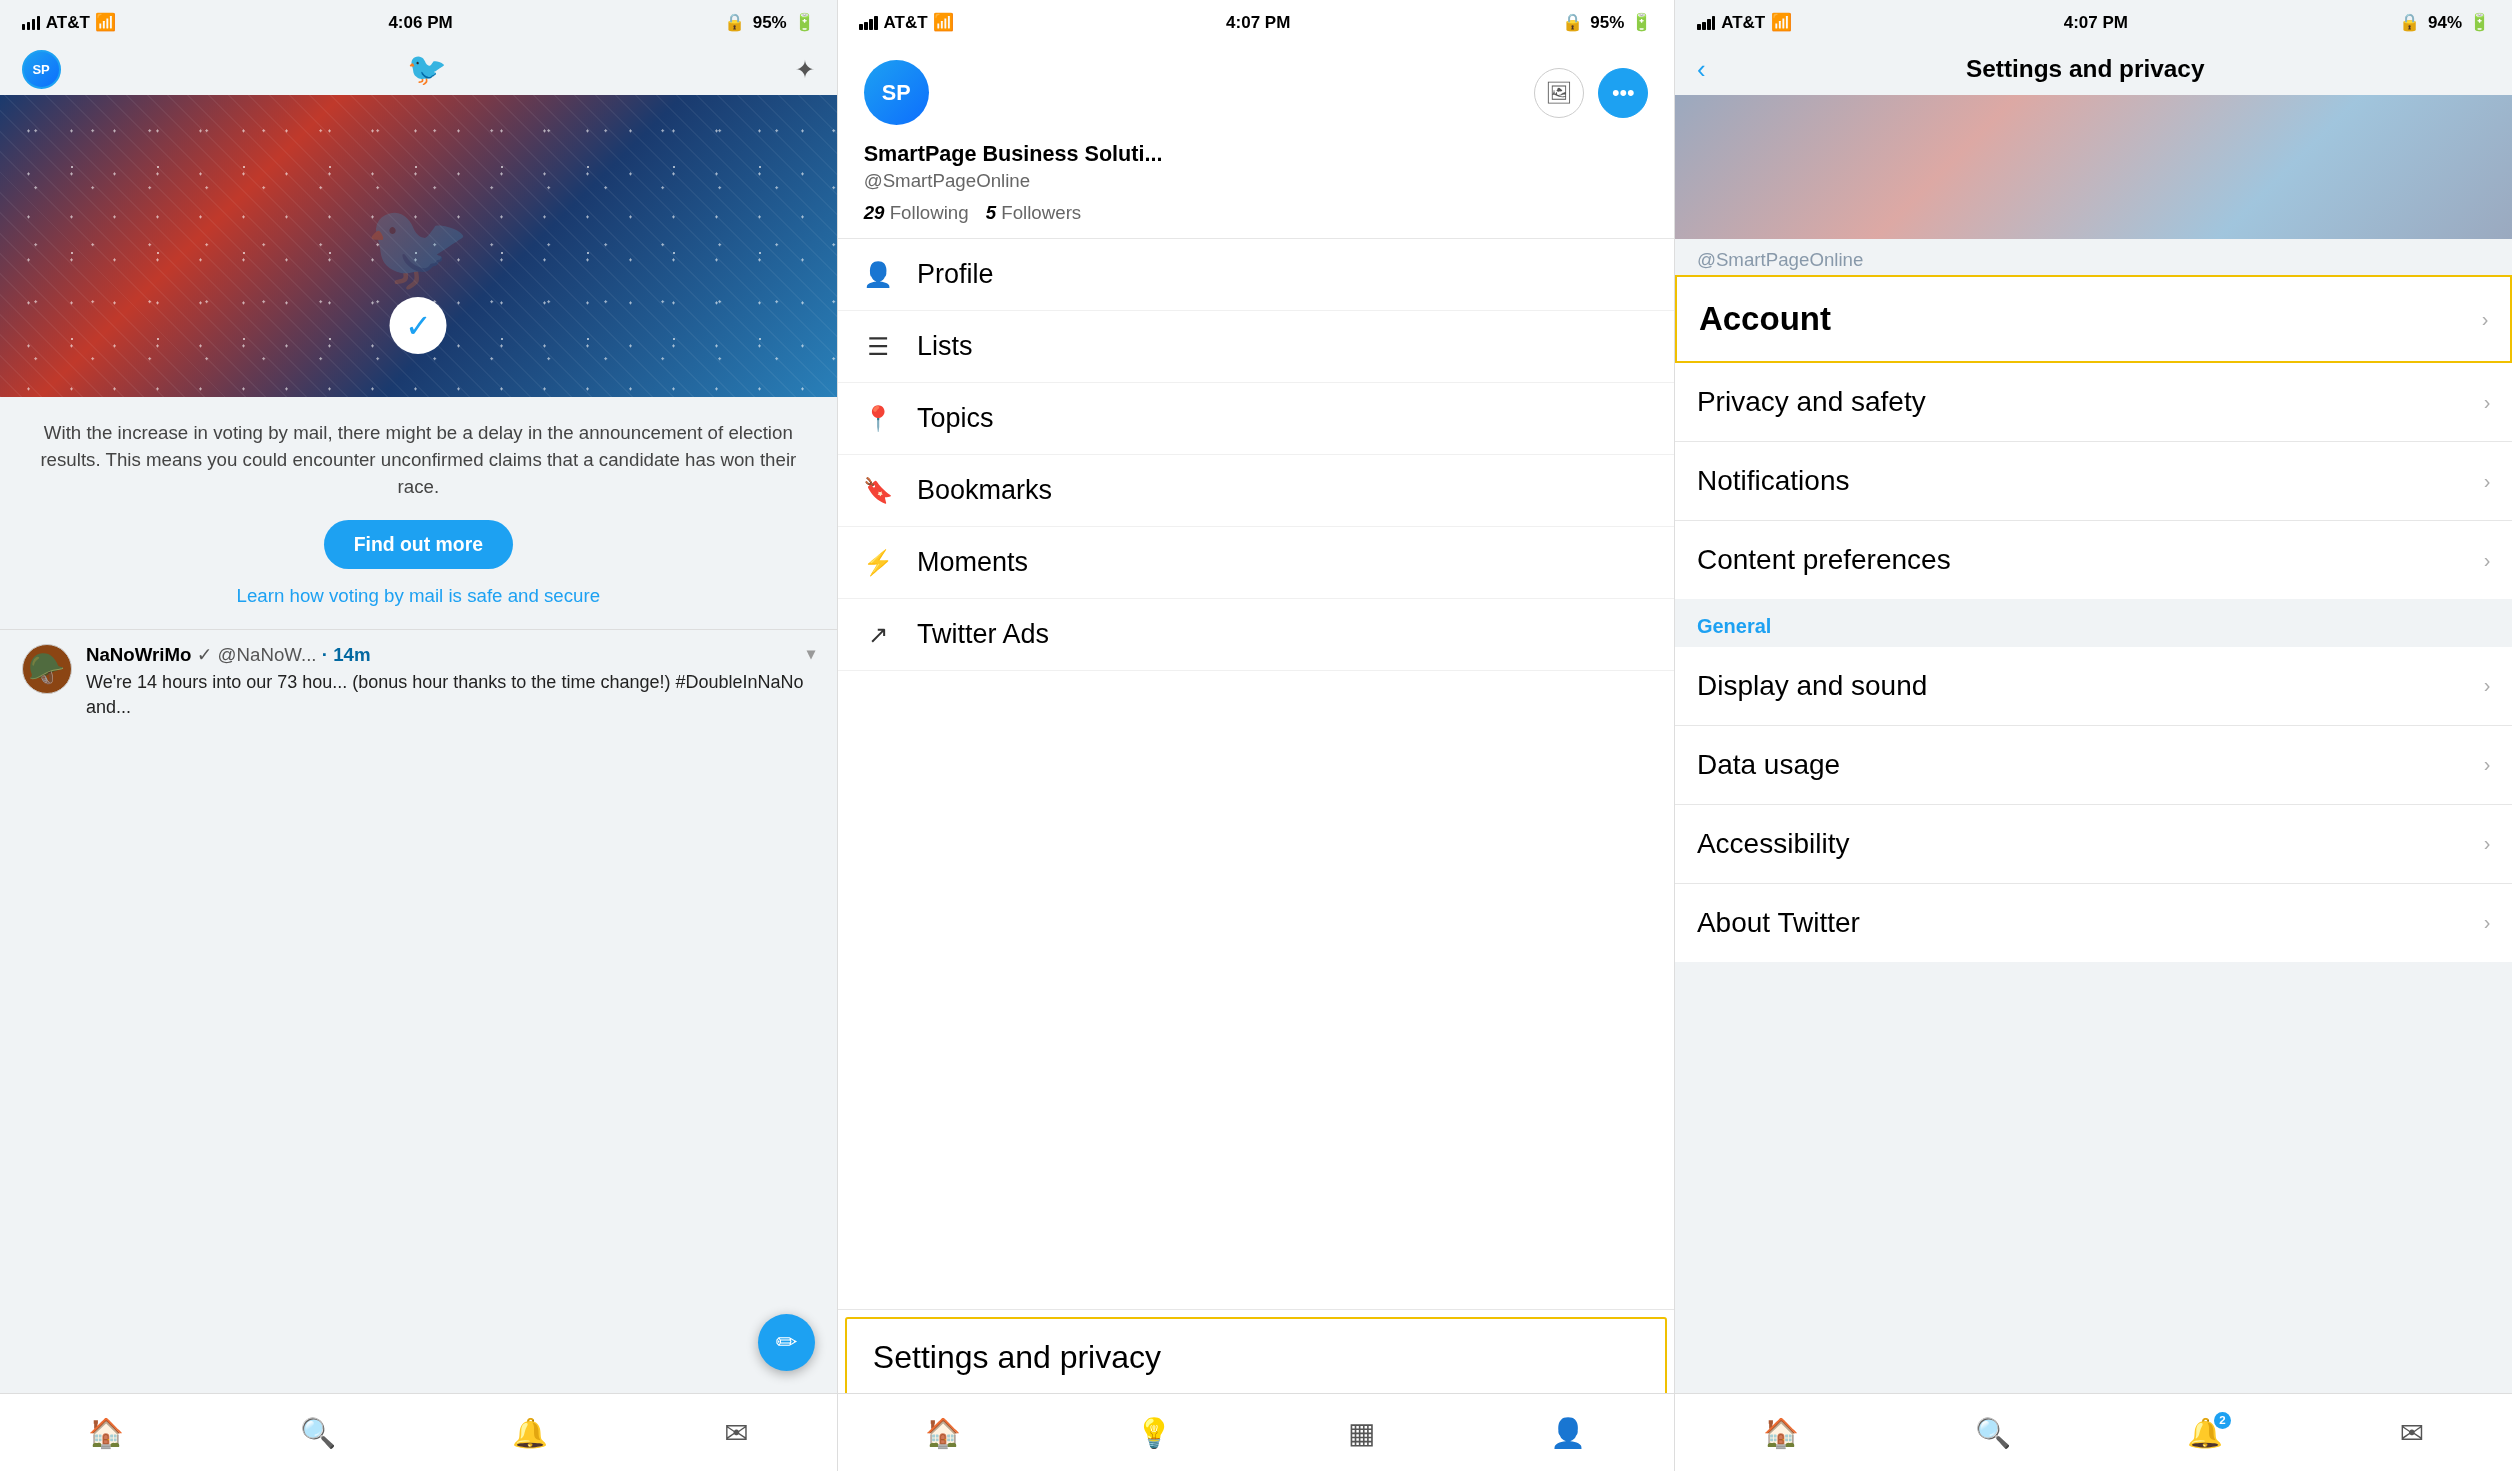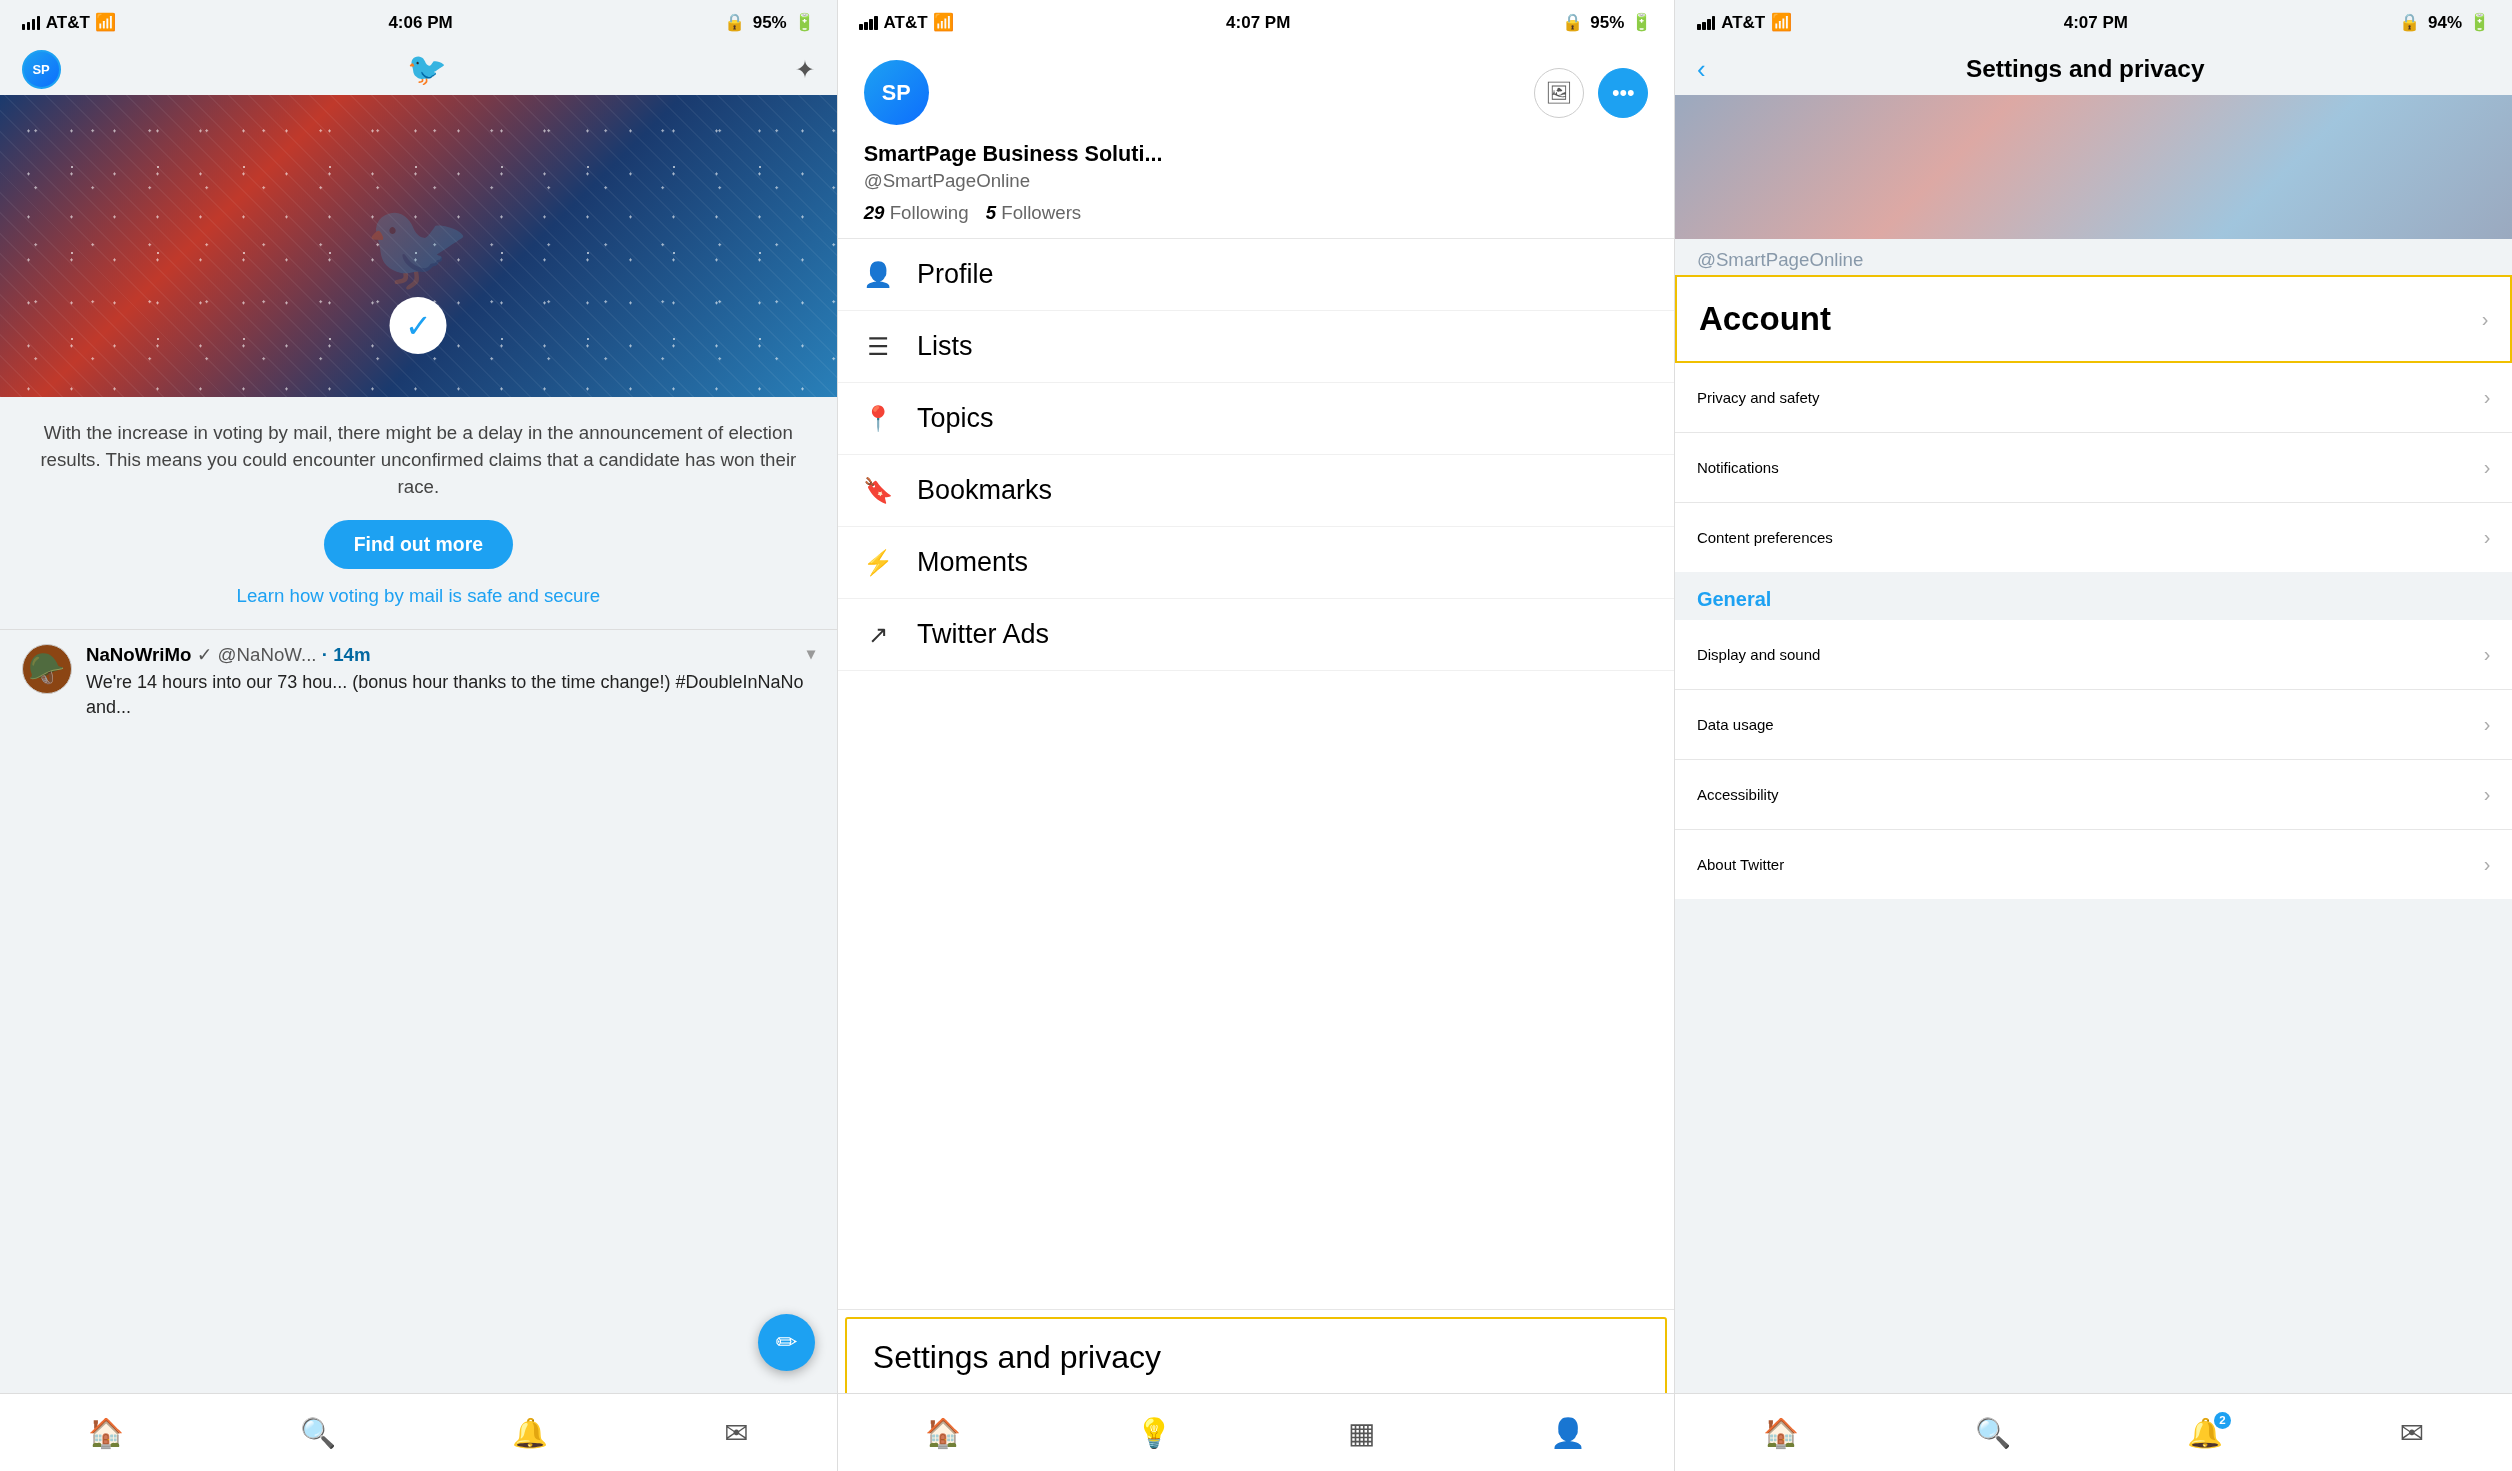--- a/index.html
+++ b/index.html
@@ -378,21 +378,21 @@
 
     .settings-item {
       display: flex;
       align-items: center;
       justify-content: space-between;
       padding: 23px 21.6px;
       border-bottom: 0.7px solid #e6e6e6;
       cursor: pointer;
     }
     .settings-item:last-child { border-bottom: none; }
-    .settings-item-text { font-size: 15px; color: #000; }
+    .settings-item-text { font-size: 28px; color: #000; }
     .settings-item-text.highlighted {
       font-size: 33px;
       font-weight: 700;
     }
     .settings-chevron { font-size: 20px; color: #aaa; }
 
     .settings-item-highlighted-wrapper {
       border: 2.2px solid #f0c000;
       background: #fff;
       margin: 0;

